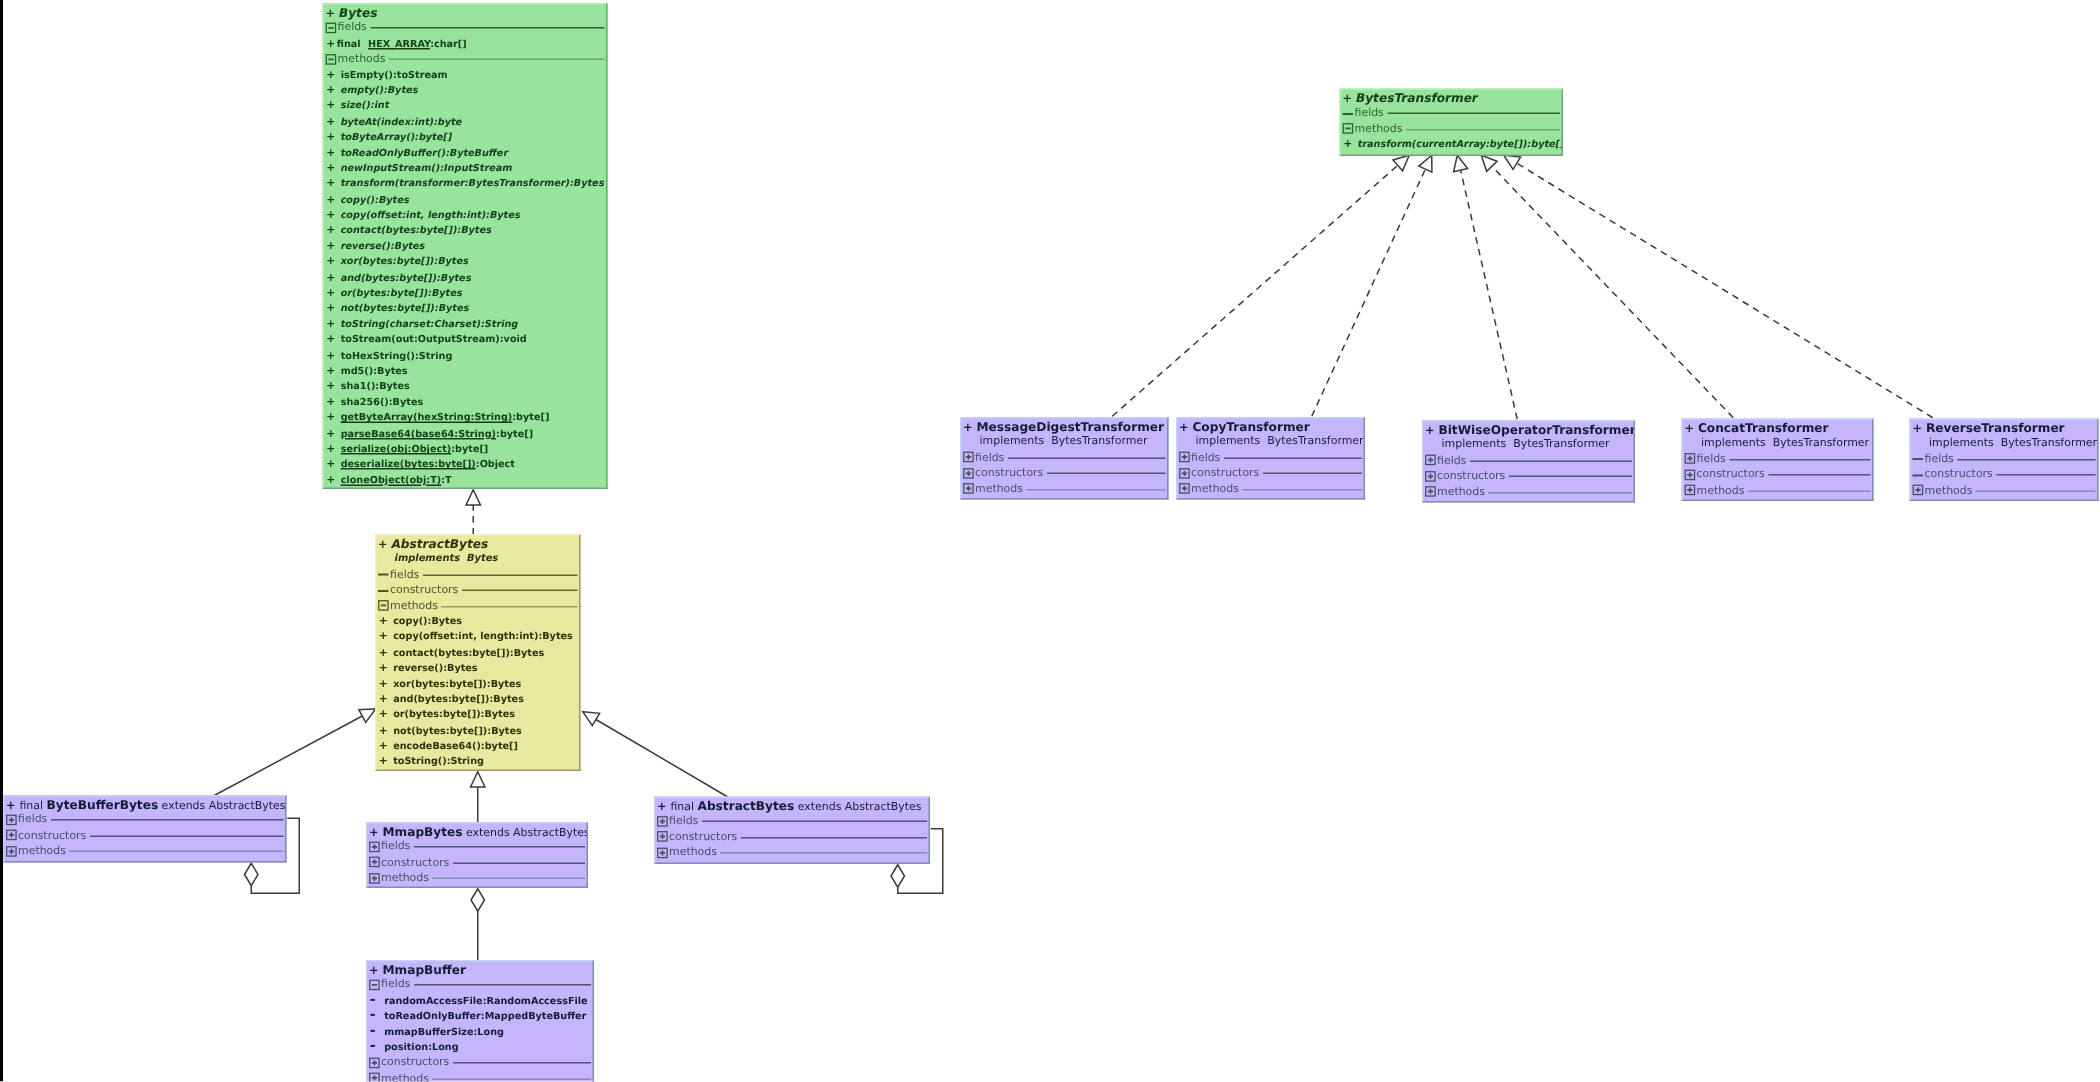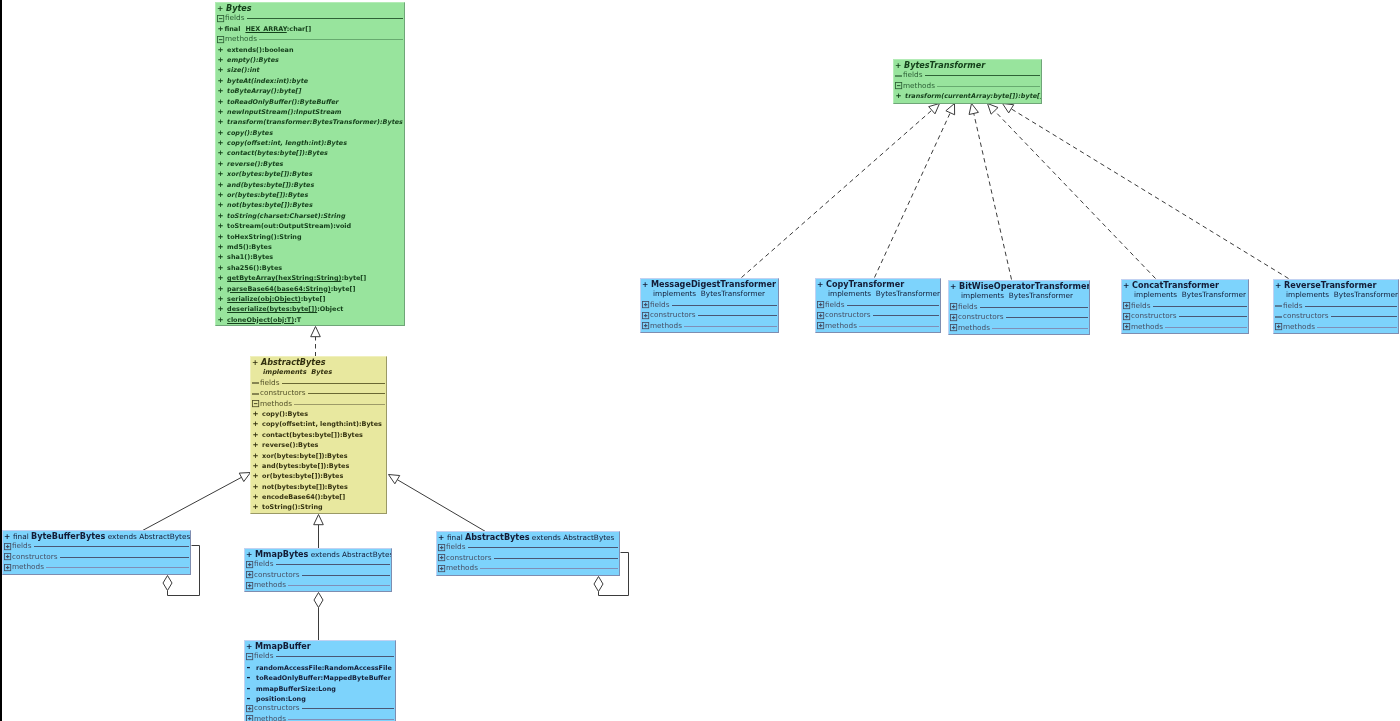--- a/index.html
+++ b/index.html
@@ -7,21 +7,21 @@
 body{width:1400px;height:721px;overflow:hidden;
   font-family:"DejaVu Sans",sans-serif;}
 #canvas{position:relative;width:1400px;height:721px;background:#fff;overflow:hidden;}
 #leftedge{position:absolute;left:0;top:0;width:2px;height:721px;background:#000;z-index:60;}
 #links{position:absolute;left:0;top:0;width:1400px;height:721px;z-index:5;}
 .uml{position:absolute;box-sizing:border-box;z-index:10;
   font-size:6.6px;line-height:10.4px;overflow:hidden;font-weight:bold;
   border-style:solid;border-width:0.6px 1.4px 1.4px 0.6px;}
 .uml.green{background:#98e49d;border-color:#b3ecb6 #6fa578 #6fa578 #b3ecb6;}
 .uml.yellow{background:#e8e89f;border-color:#f0f0bd #9a9966 #9a9966 #f0f0bd;}
-.uml.blue{background:#7dd3fc;border-color:#c2d2f2 #7e8db0 #7e8db0 #c2d2f2;}
+.uml.blue{background:#c4b5fd;border-color:#c2d2f2 #7e8db0 #7e8db0 #c2d2f2;}
 .hdr{position:relative;height:10.4px;white-space:nowrap;padding-left:1.0px;}
 .hdr .vis{font-size:7.6px;font-weight:bold;margin-right:2.6px;}
 .hdr .mod{font-weight:normal;font-size:7.3px;}
 .hdr .nm{margin-right:0;margin-top:24px;}
 .hdr .nm{font-weight:bold;font-size:8.1px;}
 .hdr .nm.ital{font-style:italic;}
 .hdr .rel{font-weight:normal;font-size:7.3px;}
 .subhdr{position:relative;height:10.4px;white-space:nowrap;text-align:left;padding-left:12px;font-size:7.3px;font-weight:normal;overflow:hidden;}
 .subhdr .rel{white-space:pre;}
 .sec{position:relative;height:10.4px;white-space:nowrap;padding-left:0px;}
@@ -93,21 +93,21 @@
       <div class="hdr"><span class="vis">+</span><span class="nm ital">Bytes</span></div>
     <div class="sec"><span class="togslot"><svg width="9" height="9" viewBox="0 0 9 9" style="vertical-align: middle;">
             <rect x="1.5" y="1.5" width="6.2" height="6.2" fill="none" stroke="#2d6036" stroke-width="0.85"></rect>
             <path d="M2.9 4.6 H6.4" stroke="#2d6036" stroke-width="1.05" fill="none"></path>
           </svg></span><span class="slab" style="color: rgb(45, 96, 54);">fields</span><span class="line" style="border-top-color: rgb(47, 98, 54); left: 30.5px; top: 5px; width: 156.5px;"></span></div>
       <div class="mem"><span class="mvis narrow">+</span><span class="mmod" style="margin-right: 5px;">final</span><span class="mtxt stat">HEX_ARRAY</span><span class="mtxt">:char[]</span></div>
       <div class="sec"><span class="togslot"><svg width="9" height="9" viewBox="0 0 9 9" style="vertical-align: middle;">
             <rect x="1.5" y="1.5" width="6.2" height="6.2" fill="none" stroke="#2d6036" stroke-width="0.85"></rect>
             <path d="M2.9 4.6 H6.4" stroke="#2d6036" stroke-width="1.05" fill="none"></path>
           </svg></span><span class="slab" style="color: rgb(45, 96, 54);">methods</span><span class="line" style="border-top-color: rgb(103, 171, 111); left: 42.5px; top: 5px; width: 144.5px;"></span></div>
-      <div class="mem"><span class="mvis">+</span><span class="mtxt">extends():boolean</span></div>
+      <div class="mem"><span class="mvis">+</span><span class="mtxt">isEmpty():toStream</span></div>
       <div class="mem"><span class="mvis">+</span><span class="mtxt ital">empty():Bytes</span></div>
       <div class="mem"><span class="mvis">+</span><span class="mtxt ital">size():int</span></div>
       <div class="mem"><span class="mvis">+</span><span class="mtxt ital">byteAt(index:int):byte</span></div>
       <div class="mem"><span class="mvis">+</span><span class="mtxt ital">toByteArray():byte[]</span></div>
       <div class="mem"><span class="mvis">+</span><span class="mtxt ital">toReadOnlyBuffer():ByteBuffer</span></div>
       <div class="mem"><span class="mvis">+</span><span class="mtxt ital">newInputStream():InputStream</span></div>
       <div class="mem"><span class="mvis">+</span><span class="mtxt ital">transform(transformer:BytesTransformer):Bytes</span></div>
       <div class="mem"><span class="mvis">+</span><span class="mtxt ital">copy():Bytes</span></div>
       <div class="mem"><span class="mvis">+</span><span class="mtxt ital">copy(offset:int, length:int):Bytes</span></div>
       <div class="mem"><span class="mvis">+</span><span class="mtxt ital">contact(bytes:byte[]):Bytes</span></div>
@@ -236,21 +236,21 @@
           </svg></span><span class="slab" style="color: rgb(70, 78, 100);">fields</span><span class="line" style="border-top-color: rgb(74, 87, 117); left: 30.5px; top: 5px; width: 105.5px;"></span></div>
       <div class="sec"><span class="togslot"><svg width="9" height="9" viewBox="0 0 9 9" style="vertical-align: middle;">
             <rect x="1.5" y="1.5" width="6.2" height="6.2" fill="none" stroke="#464e64" stroke-width="0.85"></rect>
             <path d="M2.9 4.6 H6.4 M4.65 2.85 V6.35" stroke="#464e64" stroke-width="1.05" fill="none"></path>
           </svg></span><span class="slab" style="color: rgb(70, 78, 100);">constructors</span><span class="line" style="border-top-color: rgb(74, 87, 117); left: 56.5px; top: 5px; width: 79.5px;"></span></div>
       <div class="sec"><span class="togslot"><svg width="9" height="9" viewBox="0 0 9 9" style="vertical-align: middle;">
             <rect x="1.5" y="1.5" width="6.2" height="6.2" fill="none" stroke="#464e64" stroke-width="0.85"></rect>
             <path d="M2.9 4.6 H6.4 M4.65 2.85 V6.35" stroke="#464e64" stroke-width="1.05" fill="none"></path>
           </svg></span><span class="slab" style="color: rgb(70, 78, 100);">methods</span><span class="line" style="border-top-color: rgb(127, 143, 184); left: 42.5px; top: 5px; width: 93.5px;"></span></div>
     </div>
-    <div class="uml blue" style="left: 815px; top: 278px; width: 126px; height: 55px; color: rgb(20, 28, 54);">    
+    <div class="uml blue" style="left: 784px; top: 278px; width: 126px; height: 55px; color: rgb(20, 28, 54);">    
       <div class="hdr"><span class="vis">+</span><span class="nm">CopyTransformer</span></div>
     <div class="subhdr"><span class="rel">implements  BytesTransformer</span></div>
       <div class="sec"><span class="togslot"><svg width="9" height="9" viewBox="0 0 9 9" style="vertical-align: middle;">
             <rect x="1.5" y="1.5" width="6.2" height="6.2" fill="none" stroke="#464e64" stroke-width="0.85"></rect>
             <path d="M2.9 4.6 H6.4 M4.65 2.85 V6.35" stroke="#464e64" stroke-width="1.05" fill="none"></path>
           </svg></span><span class="slab" style="color: rgb(70, 78, 100);">fields</span><span class="line" style="border-top-color: rgb(74, 87, 117); left: 30.5px; top: 5px; width: 92.5px;"></span></div>
       <div class="sec"><span class="togslot"><svg width="9" height="9" viewBox="0 0 9 9" style="vertical-align: middle;">
             <rect x="1.5" y="1.5" width="6.2" height="6.2" fill="none" stroke="#464e64" stroke-width="0.85"></rect>
             <path d="M2.9 4.6 H6.4 M4.65 2.85 V6.35" stroke="#464e64" stroke-width="1.05" fill="none"></path>
           </svg></span><span class="slab" style="color: rgb(70, 78, 100);">constructors</span><span class="line" style="border-top-color: rgb(74, 87, 117); left: 56.5px; top: 5px; width: 66.5px;"></span></div>

